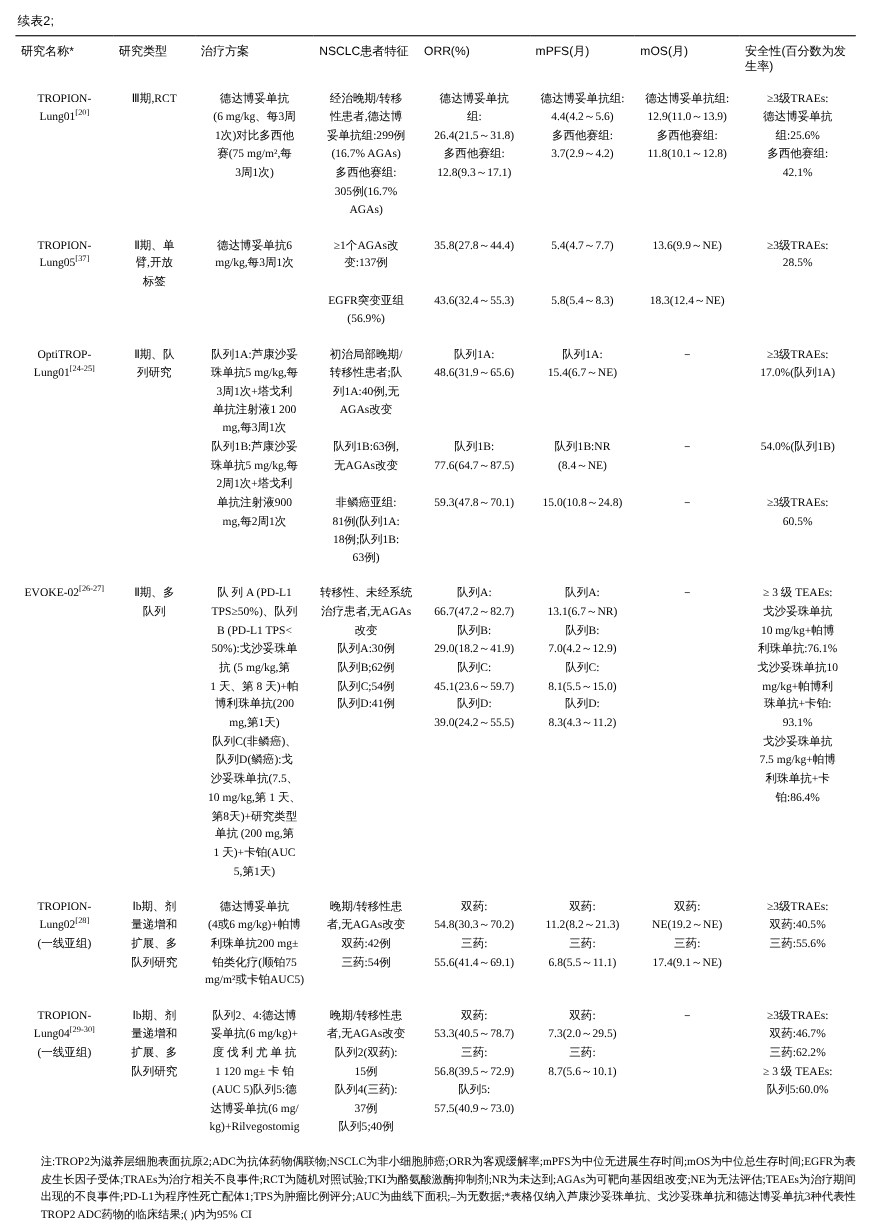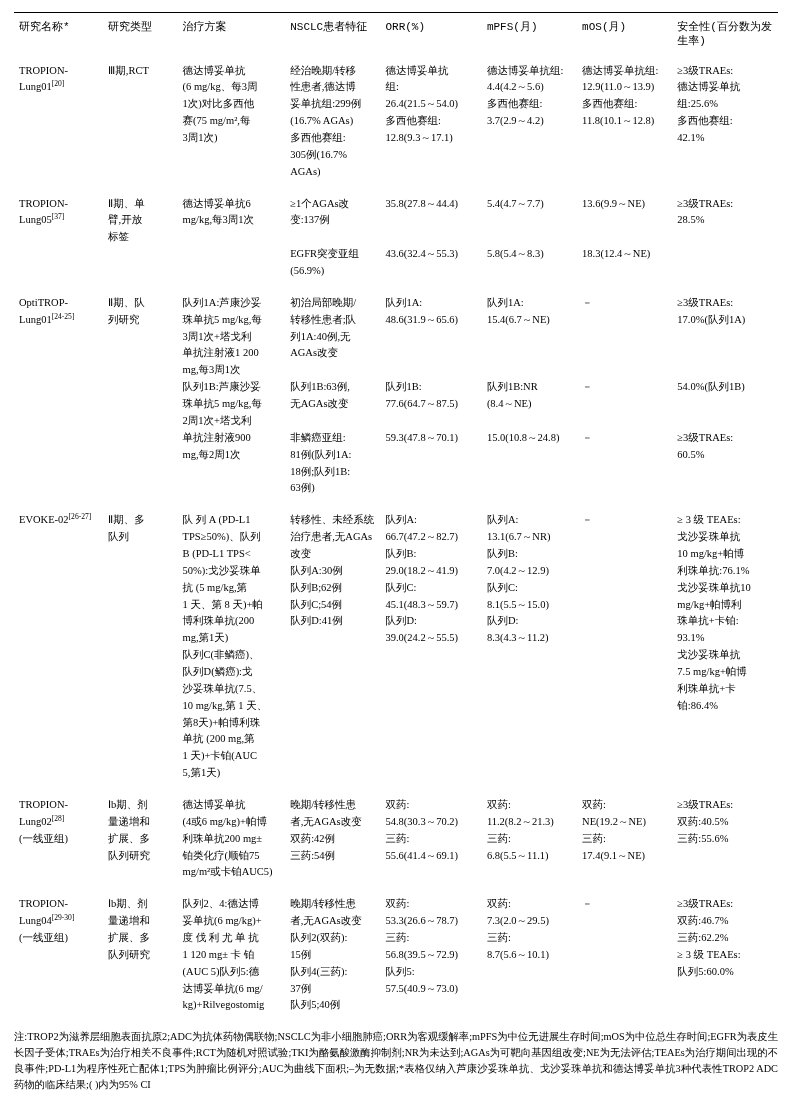--- a/index.html
+++ b/index.html
@@ -31,67 +31,69 @@
     font-size: 10.5px;
     line-height: 1.32;
   }
   table.main th, table.main td {
     vertical-align: top;
     padding: 6px 5px 6px 5px;
     border: none;
   }
   table.main thead th {
     font-weight: normal;
-    font-family: Liberation Mono, monospace;
+    font-family: Liberation Sans, sans-serif;
     font-size: 11px;
     text-align: left;
     padding-top: 7px;
     padding-bottom: 7px;
     line-height: 1.3;
     margin-left: 15px;
   }
   .rule-top { border-top: 1.6px solid #000; }
   .rule-mid { border-top: 0.9px solid #000; }
   .rule-bot { border-bottom: 1.6px solid #000; }
   tbody tr.datarow > td {
     padding-top: 8px;
     padding-bottom: 10px;
+    text-align: center;
   }
   .sup {
     font-size: 7.6px;
     vertical-align: super;
     line-height: 0;
   }
   .cell p {
     margin: 0 0 3px 0;
   }
   .cell p:last-child { margin-bottom: 0; }
   .notes {
     width: 764px;
     font-size: 10.3px;
     line-height: 1.55;
     margin-top: 7px;
     text-align: justify;
   }
   .notes p { margin: 0; text-indent: 0; }
-  .notes .first { text-indent: 0; }
+  .notes .first { text-indent: 0; margin-left: 23px; }
   col.c1 { width: 86px; }
   col.c2 { width: 72px; }
   col.c3 { width: 104px; }
   col.c4 { width: 92px; }
   col.c5 { width: 98px; }
   col.c6 { width: 92px; }
   col.c7 { width: 92px; }
   col.c8 { width: 102px; }
 </style>
 </head>
 <body>
 
 <div class="page">
 
+  <div class="cont-label">续表2;</div>
 
   <table class="main">
     <colgroup>
       <col class="c1">
         <col class="c2">
         <col class="c3">
         <col class="c4">
       <col class="c5">
         <col class="c6">
         <col class="c7">
@@ -131,21 +133,21 @@
           <p>性患者,德达博</p>
           <p>妥单抗组:299例</p>
           <p>(16.7% AGAs)</p>
           <p>多西他赛组:</p>
           <p>305例(16.7%</p>
           <p>AGAs)</p>
         </td>
         <td class="rule-mid cell">
           <p>德达博妥单抗</p>
           <p>组:</p>
-          <p>26.4(21.5～54.0)</p>
+          <p>26.4(21.5～31.8)</p>
           <p>多西他赛组:</p>
           <p>12.8(9.3～17.1)</p>
         </td>
         <td class="rule-mid cell">
           <p>德达博妥单抗组:</p>
           <p>4.4(4.2～5.6)</p>
           <p>多西他赛组:</p>
           <p>3.7(2.9～4.2)</p>
         </td>
         <td class="rule-mid cell">
@@ -304,41 +306,41 @@
           <p>B (PD-L1 TPS&lt;</p>
           <p>50%):戈沙妥珠单</p>
           <p>抗 (5 mg/kg,第</p>
           <p>1 天、第 8 天)+帕</p>
           <p>博利珠单抗(200</p>
           <p>mg,第1天)</p>
           <p>队列C(非鳞癌)、</p>
           <p>队列D(鳞癌):戈</p>
           <p>沙妥珠单抗(7.5、</p>
           <p>10 mg/kg,第 1 天、</p>
-          <p>第8天)+帕博利珠</p>
+          <p>第8天)+研究类型</p>
           <p>单抗 (200 mg,第</p>
           <p>1 天)+卡铂(AUC</p>
           <p>5,第1天)</p>
         </td>
         <td class="cell">
           <p>转移性、未经系统</p>
           <p>治疗患者,无AGAs</p>
           <p>改变</p>
           <p>队列A:30例</p>
           <p>队列B;62例</p>
           <p>队列C;54例</p>
           <p>队列D:41例</p>
         </td>
         <td class="cell">
           <p>队列A:</p>
           <p>66.7(47.2～82.7)</p>
           <p>队列B:</p>
           <p>29.0(18.2～41.9)</p>
           <p>队列C:</p>
-          <p>45.1(48.3～59.7)</p>
+          <p>45.1(23.6～59.7)</p>
           <p>队列D:</p>
           <p>39.0(24.2～55.5)</p>
         </td>
         <td class="cell">
           <p>队列A:</p>
           <p>13.1(6.7～NR)</p>
           <p>队列B:</p>
           <p>7.0(4.2～12.9)</p>
           <p>队列C:</p>
           <p>8.1(5.5～15.0)</p>
@@ -439,21 +441,21 @@
           <p>晚期/转移性患</p>
           <p>者,无AGAs改变</p>
           <p>队列2(双药):</p>
           <p>15例</p>
           <p>队列4(三药):</p>
           <p>37例</p>
           <p>队列5;40例</p>
         </td>
         <td class="rule-bot cell">
           <p>双药:</p>
-          <p>53.3(26.6～78.7)</p>
+          <p>53.3(40.5～78.7)</p>
           <p>三药:</p>
           <p>56.8(39.5～72.9)</p>
           <p>队列5:</p>
           <p>57.5(40.9～73.0)</p>
         </td>
         <td class="rule-bot cell">
           <p>双药:</p>
           <p>7.3(2.0～29.5)</p>
           <p>三药:</p>
           <p>8.7(5.6～10.1)</p>

